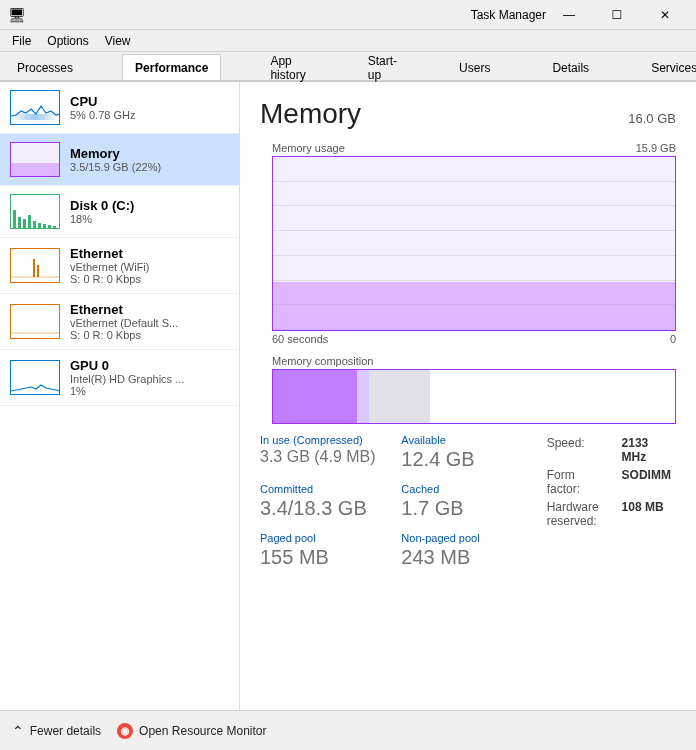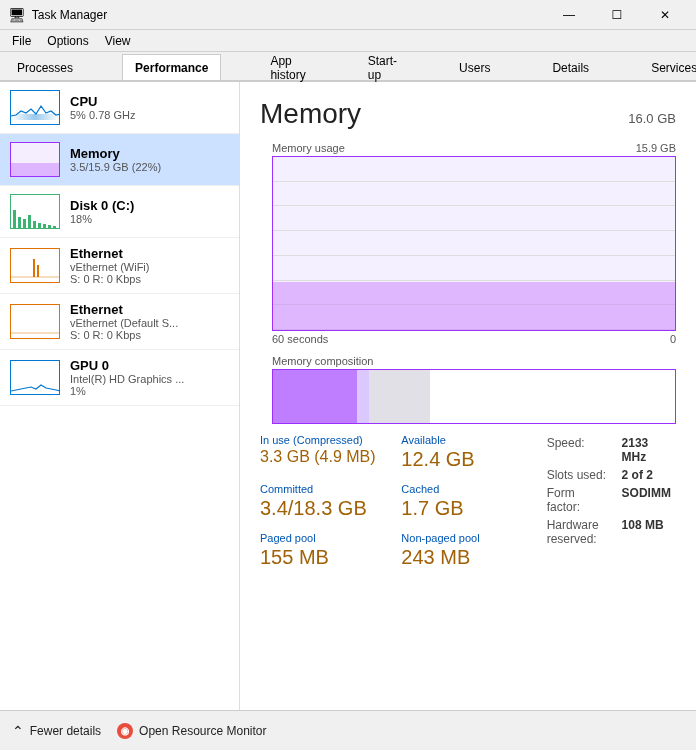--- a/index.html
+++ b/index.html
@@ -7,21 +7,21 @@
 
     .title-bar {
       background: #f0f0f0;
       height: 30px;
       display: flex;
       align-items: center;
       padding: 0 8px;
       border-bottom: 1px solid #d0d0d0;
     }
     .title-bar-icon { margin-right: 6px; font-size: 14px; }
-    .title-bar-text { font-size: 12px; flex: 1; }
+    .title-bar-text { font-size: 12px; flex: 1; text-align: right; }
     .title-bar-controls { display: flex; gap: 2px; }
     .title-bar-btn {
       width: 46px; height: 30px;
       background: transparent;
       border: none;
       cursor: pointer;
       font-size: 12px;
       display: flex; align-items: center; justify-content: center;
     }
 
@@ -180,21 +180,21 @@
     .comp-free { background: white; width: 61%; }
 
     .stats-grid {
       display: grid;
       grid-template-columns: 1fr 1fr 1fr;
       gap: 12px 8px;
       margin-top: 10px;
     }
     .stat-block {}
     .stat-label { font-size: 11px; color: #0056b3; margin-bottom: 2px; }
-    .stat-value { font-size: 20px; font-weight: 300; color: #a16207; }
+    .stat-value { font-size: 20px; font-weight: 300; color: #737373; }
 
     .right-stats { font-size: 12px; color: #333; }
     .right-stats table { border-collapse: collapse; }
     .right-stats td { padding: 2px 4px; vertical-align: top; }
     .right-stats td:first-child { color: #555; padding-right: 8px; }
     .right-stats td:last-child { font-weight: 600; }
 
     .bottom-bar {
       height: 40px;
       background: #f0f0f0;
@@ -400,24 +400,20 @@
       </div>
 
       <div class="right-stats" style="grid-row: span 3;">
         <table>
           <tbody>
               <tr>
             <td>Speed:</td>
             <td>2133 MHz</td>
           </tr>
           <tr>
-            <td>Slots used:</td>
-            <td>2 of 2</td>
-          </tr>
-          <tr>
             <td>Form factor:</td>
             <td>SODIMM</td>
           </tr>
           <tr>
             <td>Hardware reserved:</td>
             <td>108 MB</td>
           </tr>
         </tbody>
           </table>
       </div>

